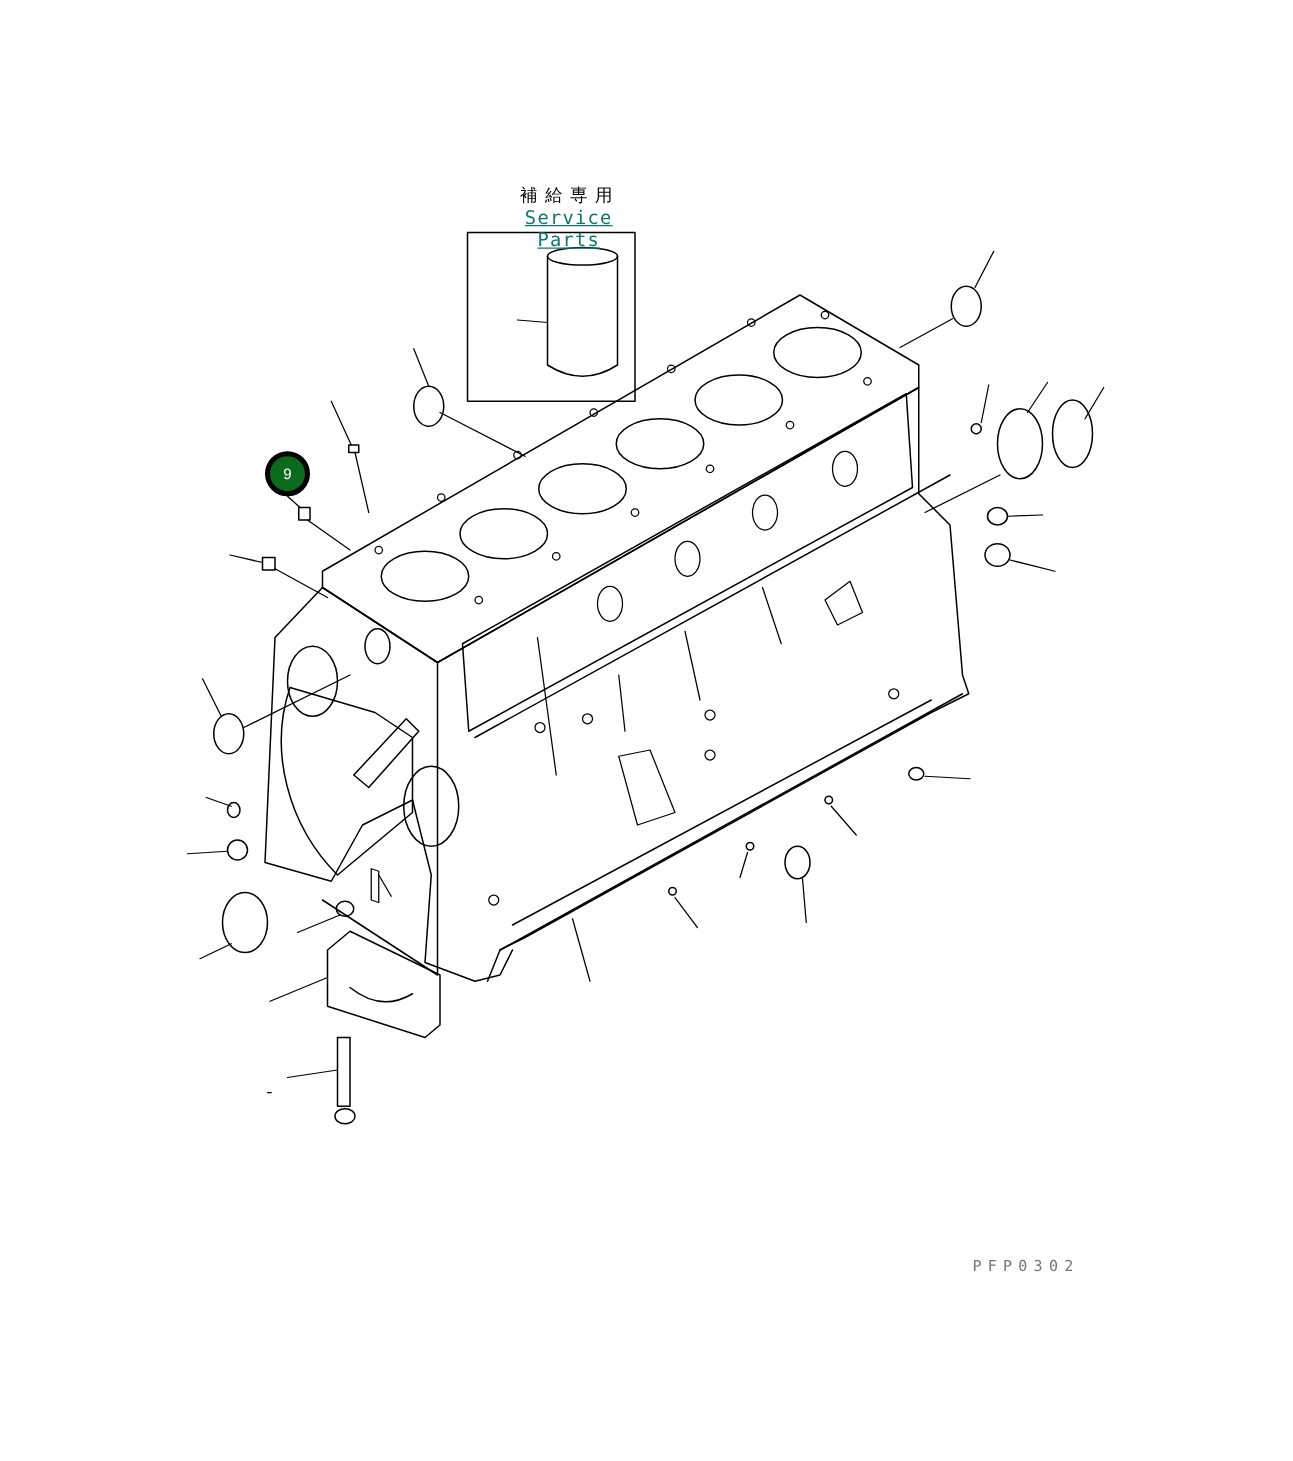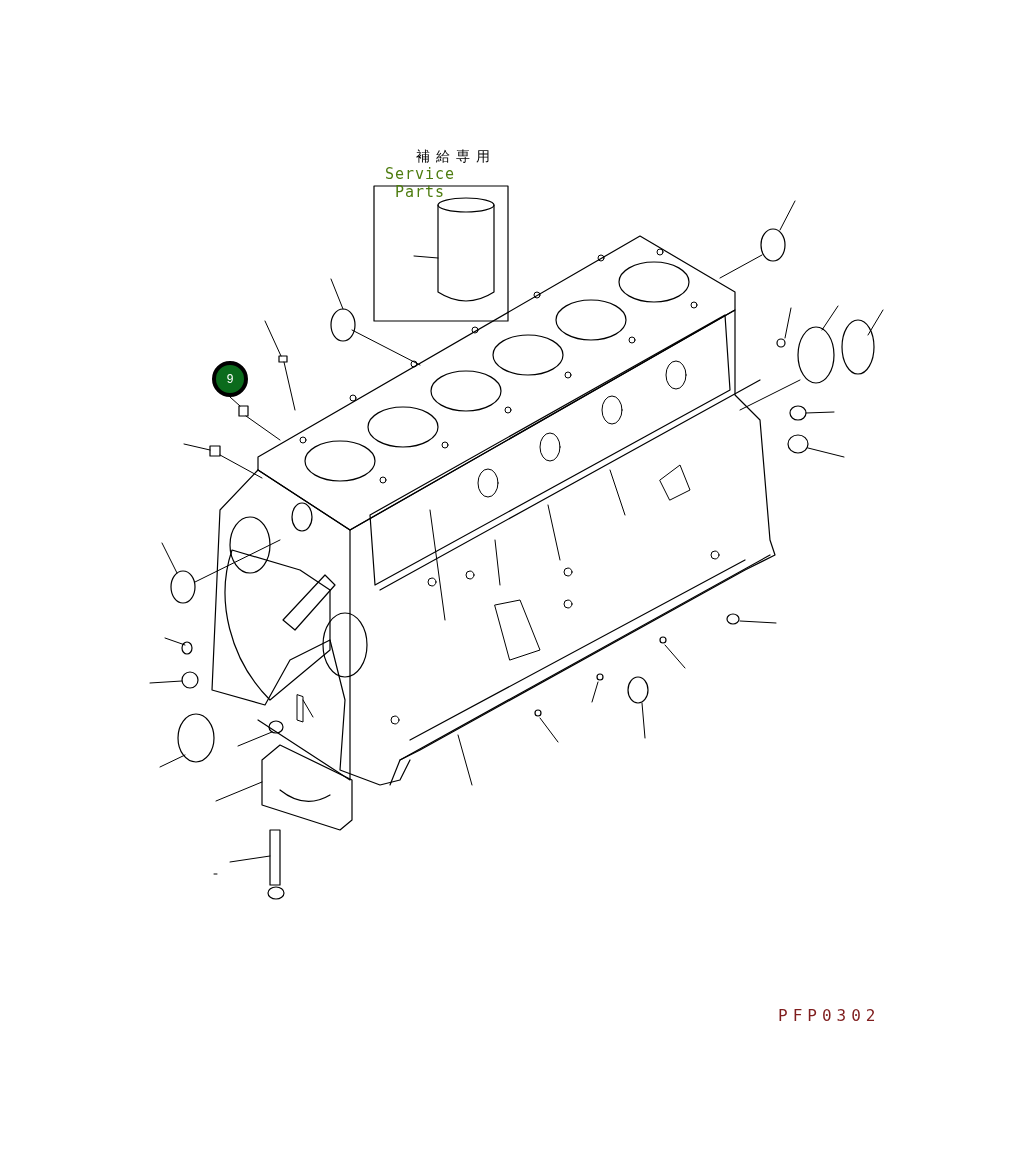--- a/index.html
+++ b/index.html
@@ -1,22 +1,22 @@
 <!DOCTYPE html>
 <html><head>
 <meta charset="utf-8">
 <style>
   html,body{margin:0;padding:0;background:#ffffff;}
   body{width:1034px;height:1169px;position:relative;overflow:hidden;font-family:"DejaVu Sans Mono",monospace;}
   #drawing{position:absolute;left:0;top:0;width:1034px;height:1169px;}
   .ln{fill:none;stroke:#000;stroke-width:1.2;stroke-linejoin:round;stroke-linecap:round;}
   .thin{stroke-width:1;}
   .jp{position:absolute;left:384px;top:148px;width:112px;font-size:14px;letter-spacing:6px;text-align:right;color:#000;font-family:"DejaVu Sans",sans-serif;}
-  .en{position:absolute;left:360px;top:165px;width:120px;font-size:15px;letter-spacing:1px;text-align:center;color:#4d7c0f;}
-  .code{position:absolute;left:778px;top:1006px;font-size:16px;letter-spacing:5px;color:#7f1d1d;}
+  .en{position:absolute;left:395px;top:165px;width:120px;font-size:15px;letter-spacing:1px;text-align:center;color:#0f766e;text-decoration:underline;}
+  .code{position:absolute;left:778px;top:1006px;font-size:12px;letter-spacing:5px;color:#737373;}
   .callout{position:absolute;left:212px;top:361px;width:36px;height:36px;border-radius:50%;background:#0b6b1c;border:4px solid #000;box-sizing:border-box;color:#fff;font-family:"Liberation Sans",sans-serif;font-size:12px;display:flex;align-items:center;justify-content:center;cursor:pointer;}
 </style>
 </head>
 <body>
 
 <svg id="drawing" viewBox="0 0 1034 1169" xmlns="http://www.w3.org/2000/svg">
 
   <g>
     <rect class="ln" x="374" y="186" width="134" height="135"></rect>
     <path class="ln" d="M438 205 L438 292 Q466 310 494 292 L494 205"></path>

